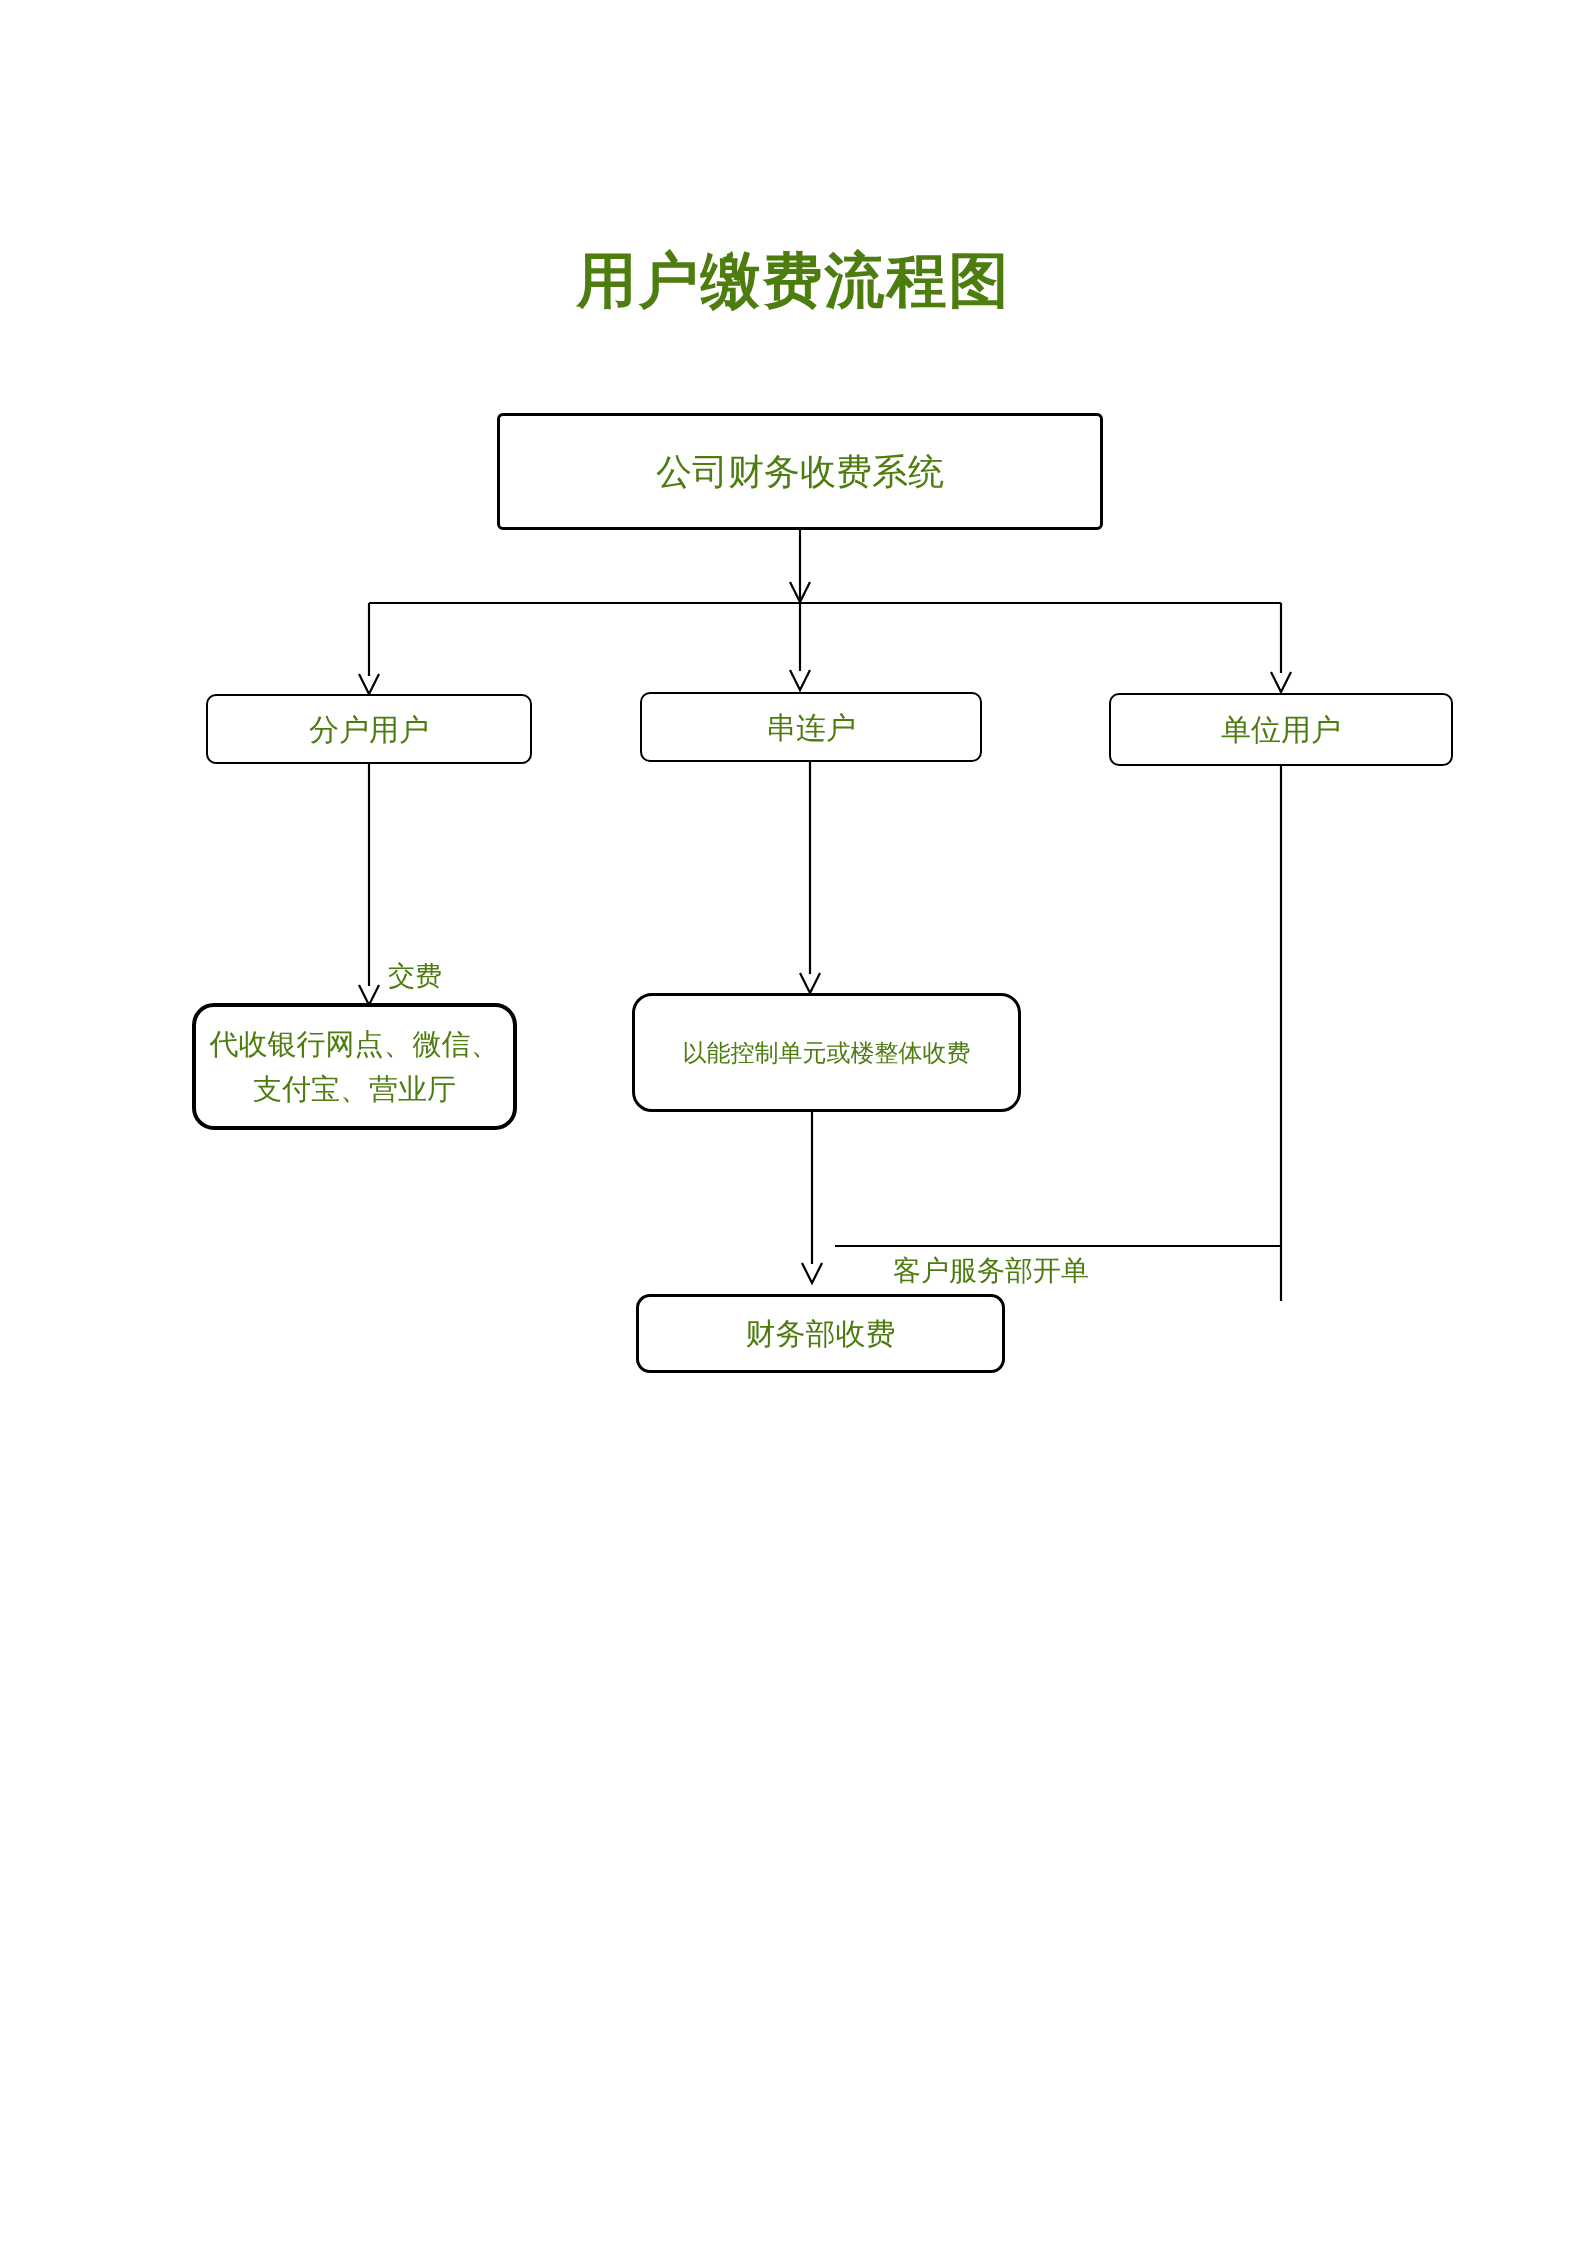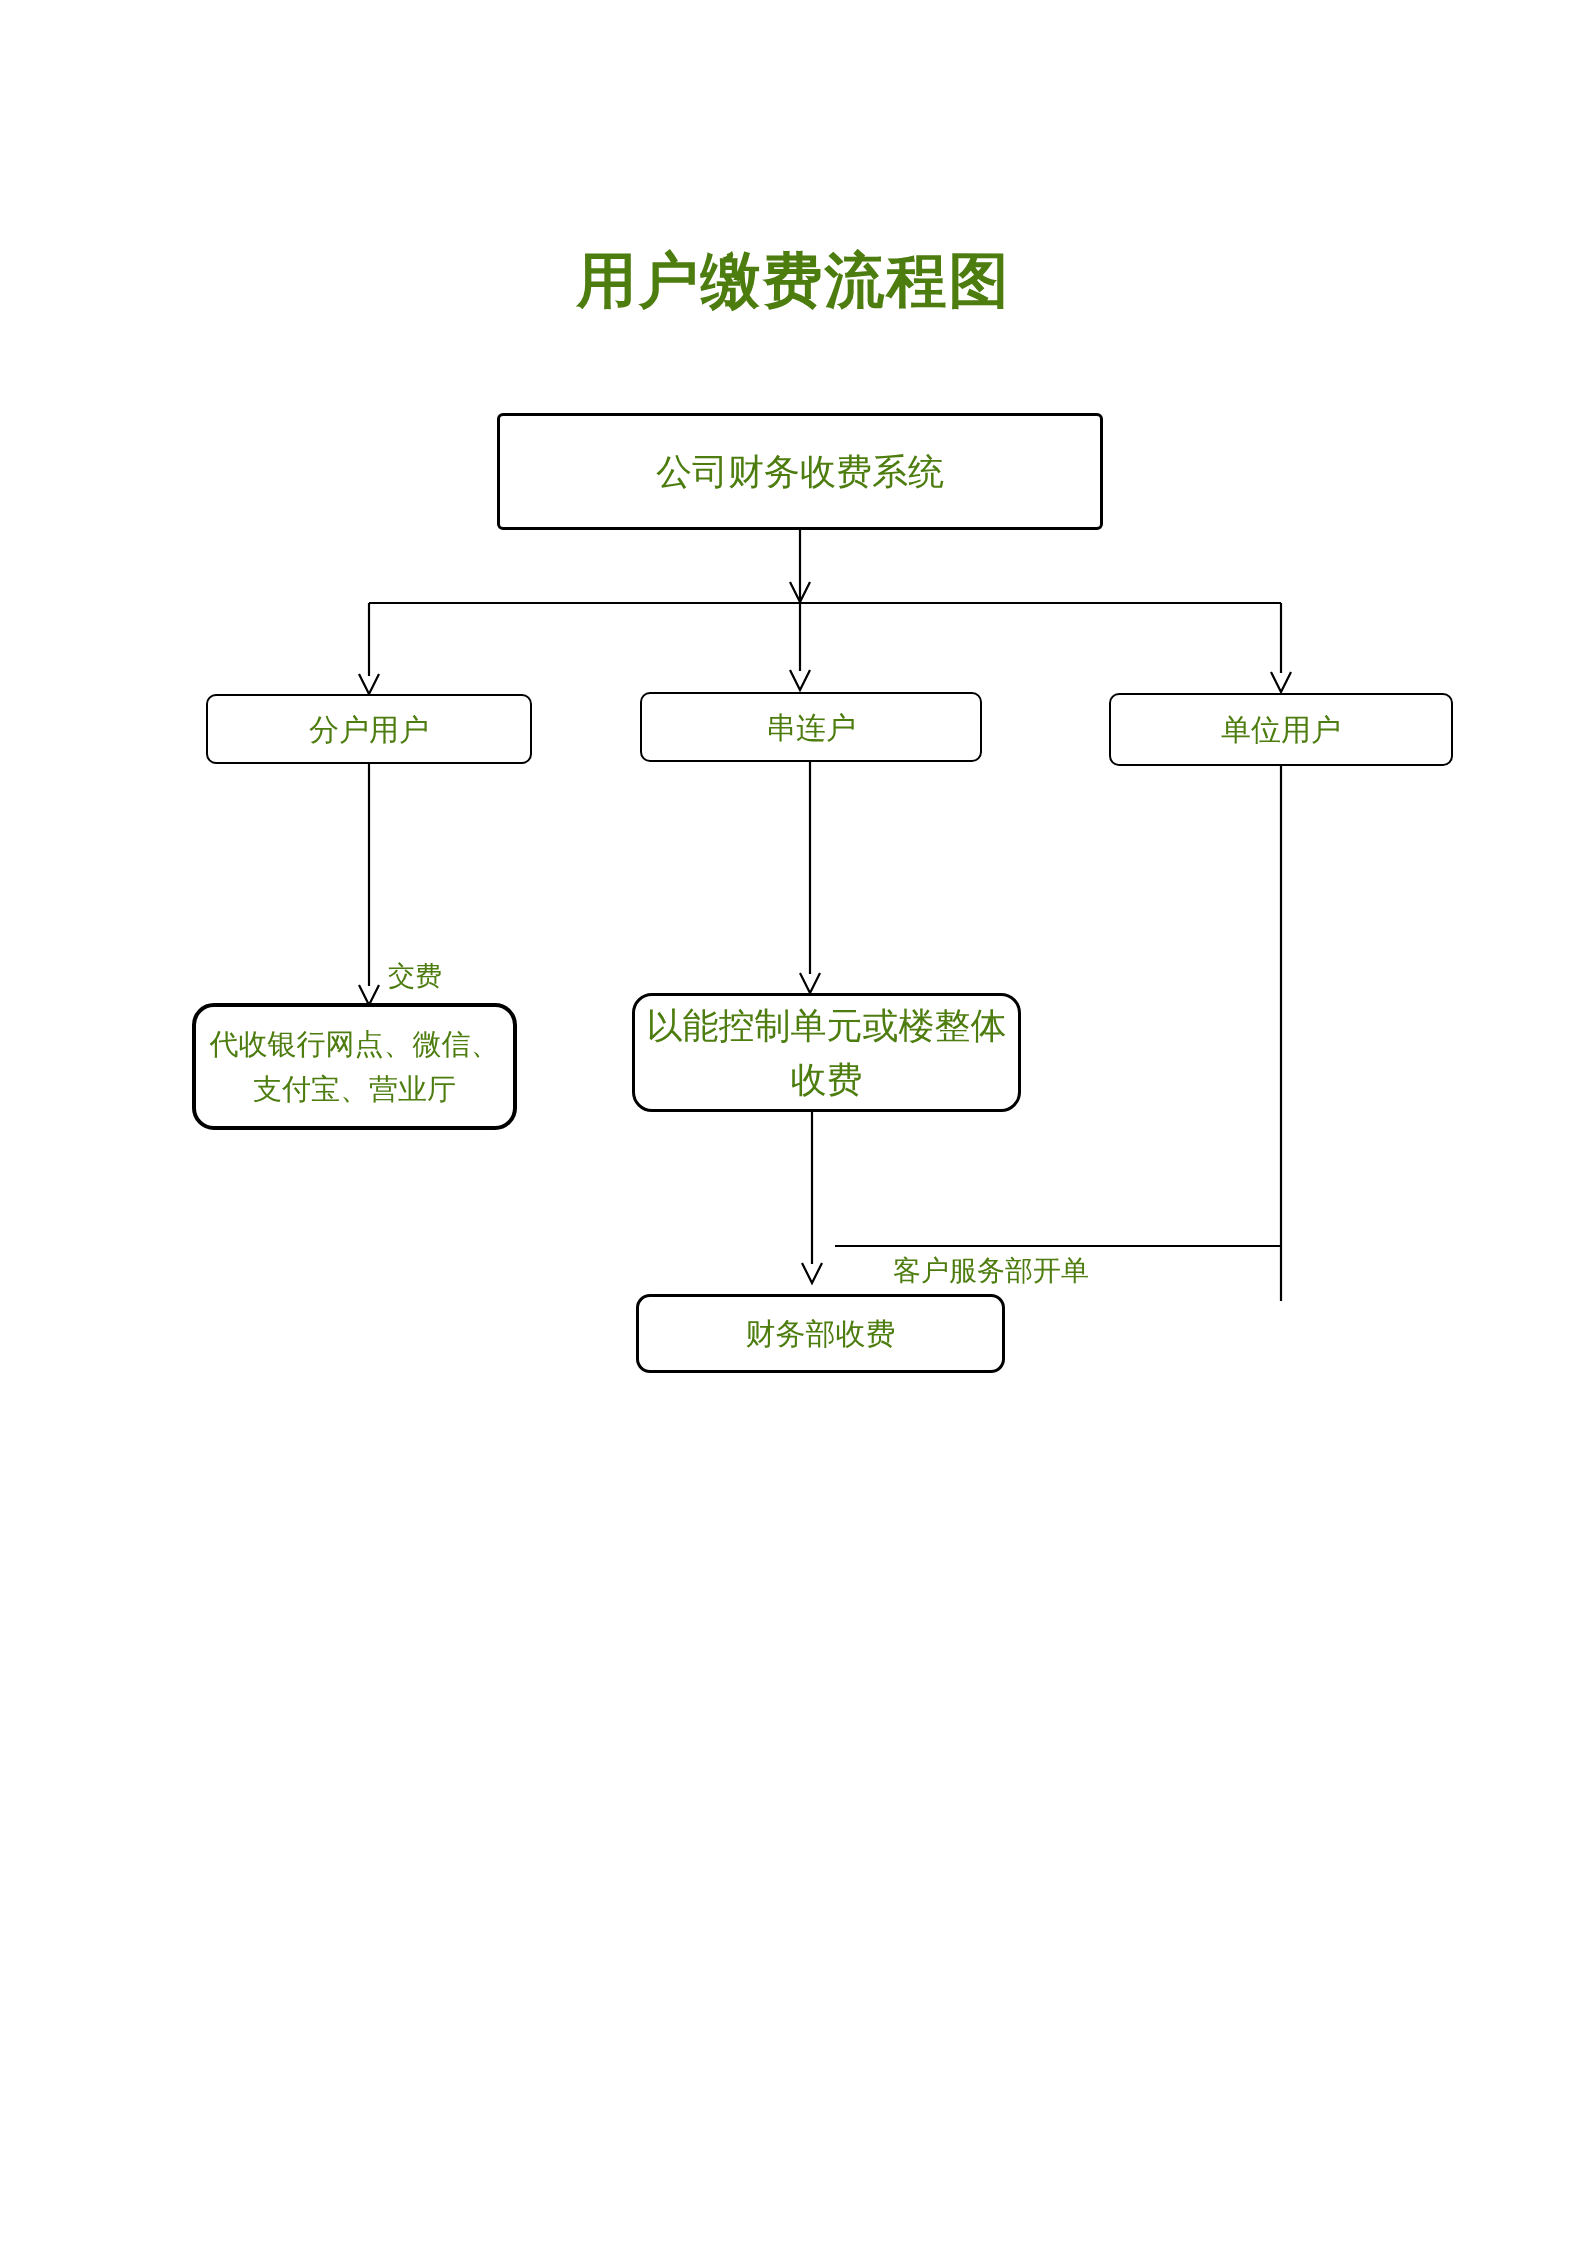--- a/index.html
+++ b/index.html
@@ -63,21 +63,21 @@
     left: 1109px; top: 693px; width: 344px; height: 73px;
     border-width: 2.5px; border-radius: 10px; font-size: 30px;
   }
   .node-payment-channels {
     left: 192px; top: 1003px; width: 325px; height: 127px;
     border-width: 4px; border-radius: 22px; font-size: 29px;
     line-height: 1.55;
   }
   .node-unit-building {
     left: 632px; top: 993px; width: 389px; height: 119px;
-    border-width: 3px; border-radius: 20px; font-size: 36px;
+    border-width: 3px; border-radius: 20px; font-size: 24px;
   }
   .node-finance-dept {
     left: 636px; top: 1294px; width: 369px; height: 79px;
     border-width: 3px; border-radius: 14px; font-size: 30px;
   }
   .edge-label {
     position: absolute;
     white-space: nowrap;
     line-height: 1.1;
   }

